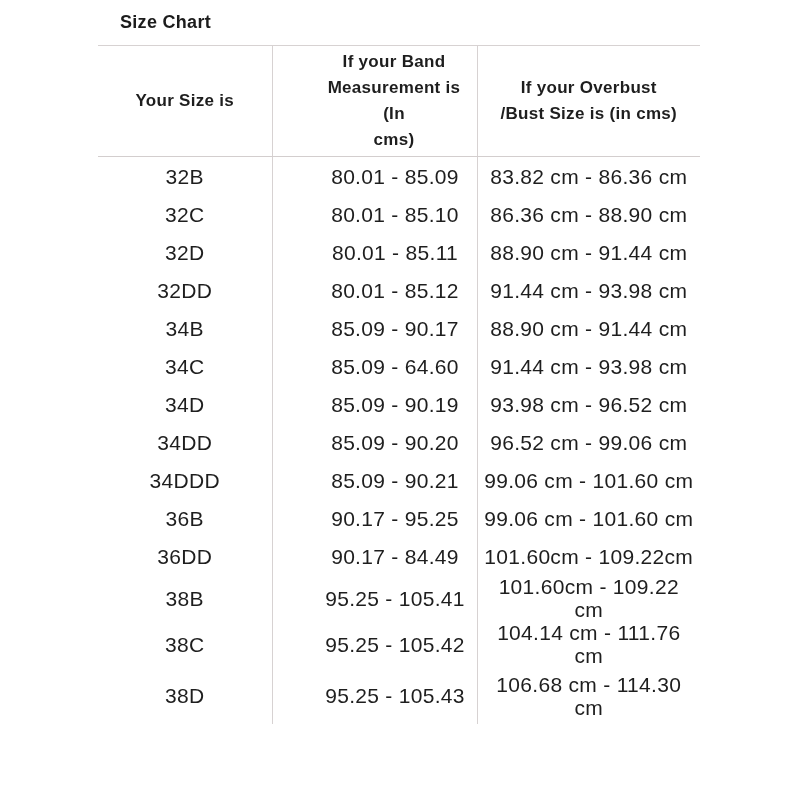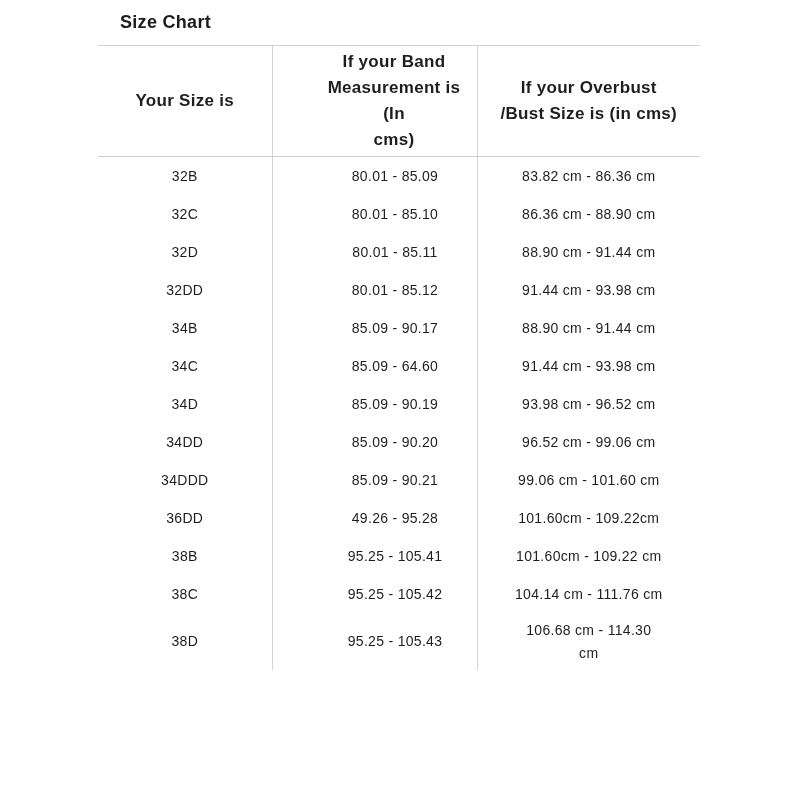--- a/index.html
+++ b/index.html
@@ -48,21 +48,21 @@
     text-align: center;
     vertical-align: middle;
     line-height: 26px;
     letter-spacing: 0.3px;
     white-space: pre-line;
     padding: 0 6px;
     color: #1e1e1e;
   }
   tbody td {
     height: 38px;
-    font-size: 14px;
+    font-size: 21px;
     font-weight: 400;
     text-align: center;
     vertical-align: middle;
     line-height: 23px;
     letter-spacing: 0.3px;
     white-space: pre-line;
     padding: 0 4px;
     color: #1e1e1e;
   }
   tbody tr:last-child td {
@@ -145,26 +145,31 @@
     <td class="mid">85.09 - 90.20</td>
     <td>96.52 cm - 99.06 cm</td>
   </tr>
 
   <tr>
     <td>34DDD</td>
     <td class="mid">85.09 - 90.21</td>
     <td>99.06 cm - 101.60 cm</td>
   </tr>
 
+  <tr>
+    <td>36B</td>
+    <td class="mid">90.17 - 95.25</td>
+    <td>99.06 cm - 101.60 cm</td>
+  </tr>
 
 
 
   <tr>
     <td>36DD</td>
-    <td class="mid">49.26 - 95.28</td>
+    <td class="mid">90.17 - 84.49</td>
     <td>101.60cm - 109.22cm</td>
   </tr>
 
   <tr>
     <td>38B</td>
     <td class="mid">95.25 - 105.41</td>
     <td>101.60cm - 109.22 cm</td>
   </tr>
 
   <tr>

